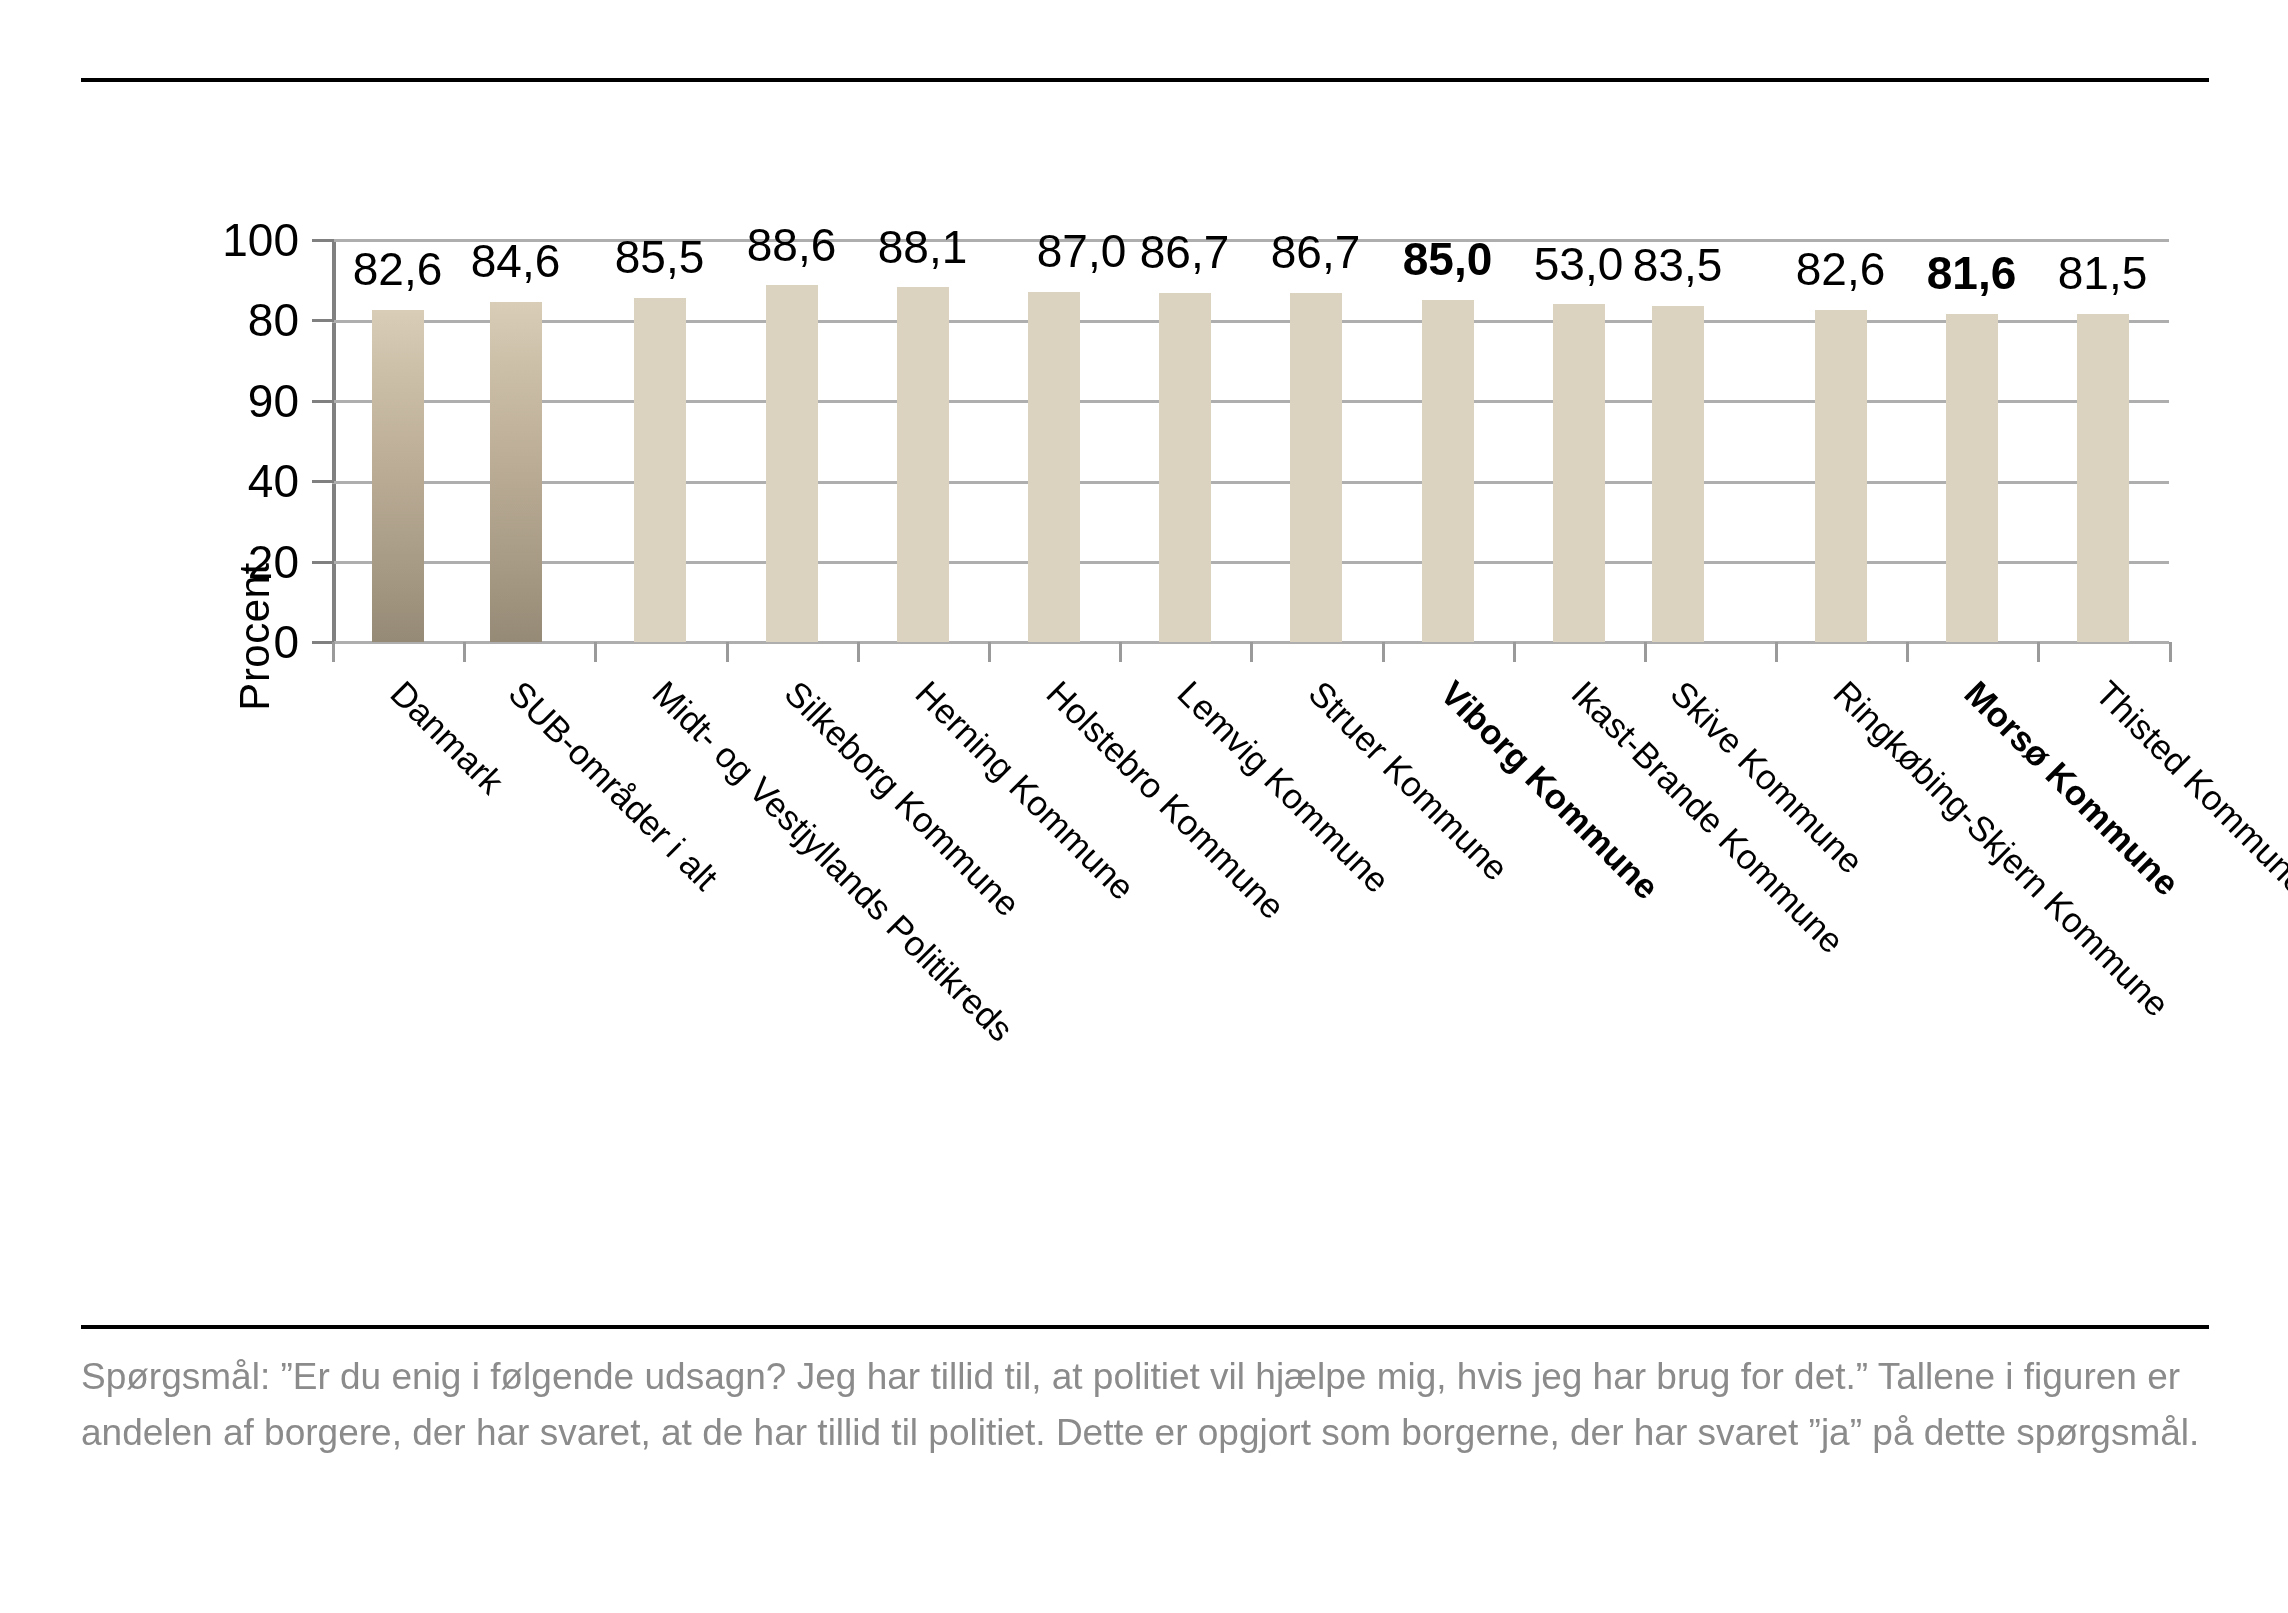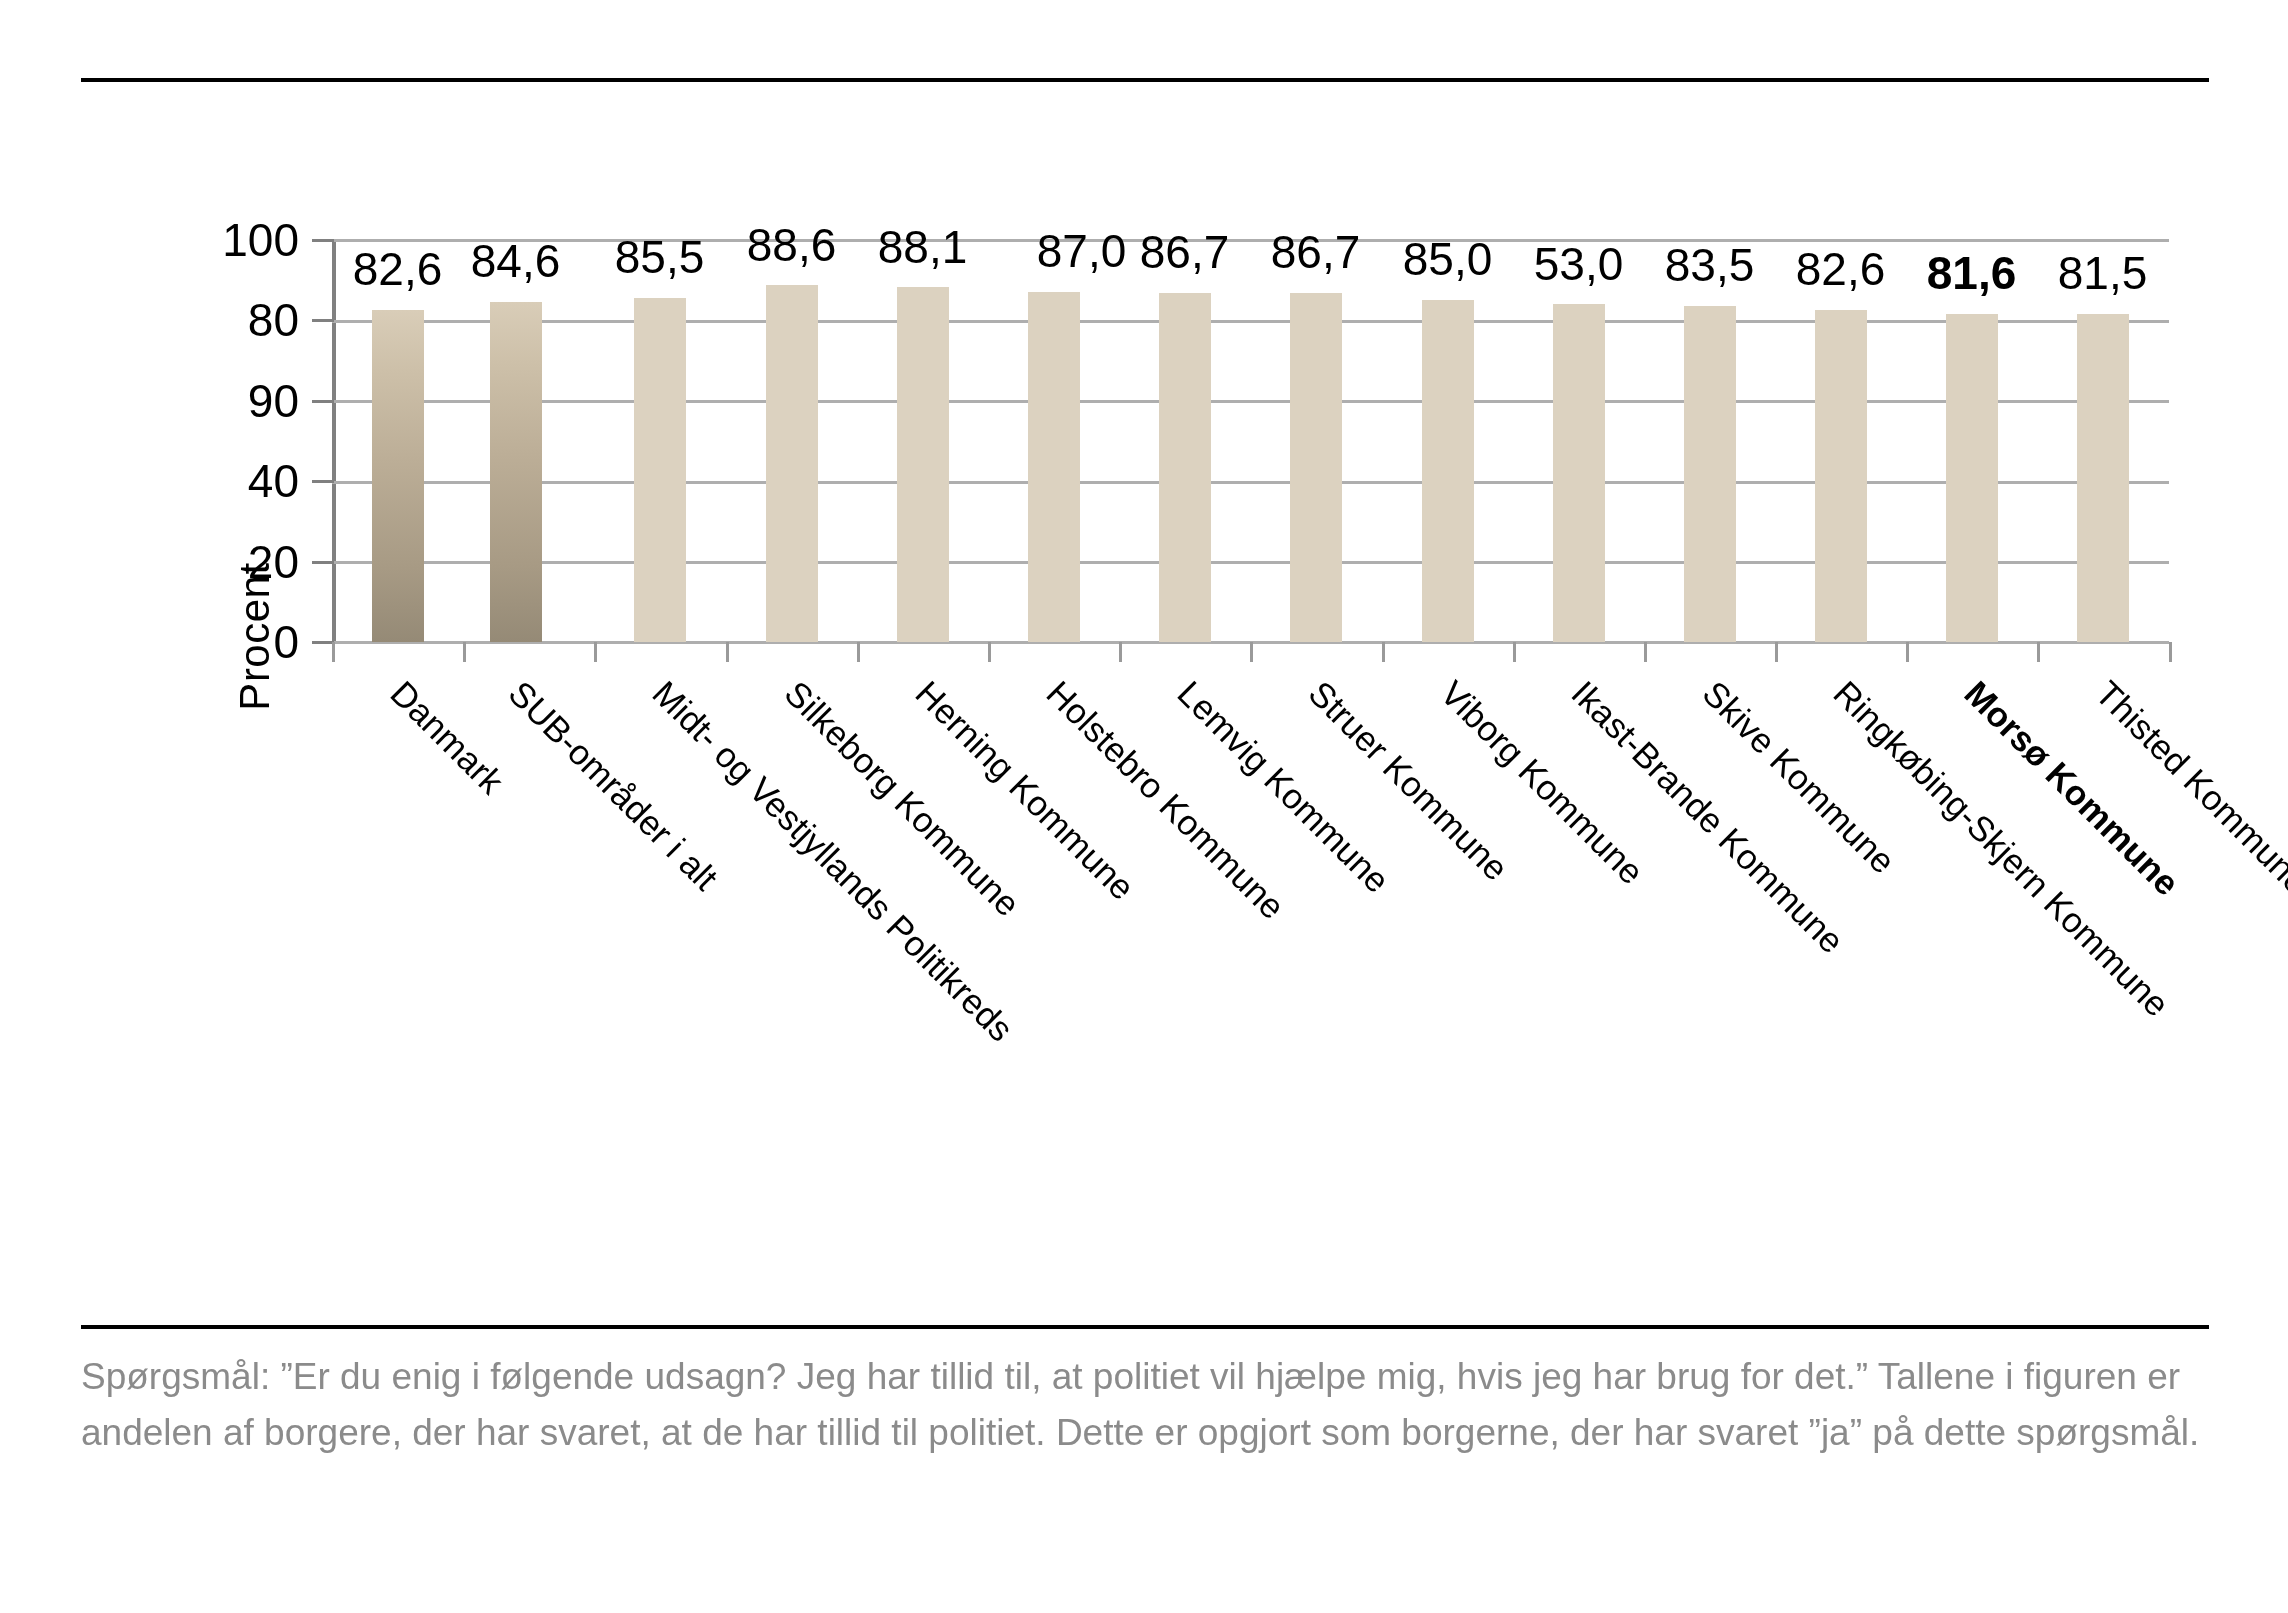--- a/index.html
+++ b/index.html
@@ -257,31 +257,31 @@
           <div class="bar-slot" style="left: 787px; width: 131px;">
             <div class="bar normal" style="height: 349px;"></div>
             <div class="bar-value" style="top: -14.8px;">86,7</div>
             <div class="cat-label">Lemvig Kommune</div>
           </div>
           <div class="bar-slot" style="left: 918px; width: 131px;">
             <div class="bar normal" style="height: 349px;"></div>
             <div class="bar-value" style="top: -14.8px;">86,7</div>
             <div class="cat-label">Struer Kommune</div>
           </div>
-          <div class="bar-slot" style="left: 1050px; width: 131px;">
+          <div class="bar-slot" style="left: 1050px; width: 131px; font-weight: bold;">
             <div class="bar normal" style="height: 342px;"></div>
             <div class="bar-value" style="top: -8px;">85,0</div>
             <div class="cat-label">Viborg Kommune</div>
           </div>
           <div class="bar-slot" style="left: 1181px; width: 131px;">
             <div class="bar normal" style="height: 338px;"></div>
             <div class="bar-value" style="top: -3.5px;">53,0</div>
             <div class="cat-label">Ikast-Brande Kommune</div>
           </div>
-          <div class="bar-slot" style="left: 1312px; width: 131px;">
+          <div class="bar-slot" style="left: 1280px; width: 131px;">
             <div class="bar normal" style="height: 336px;"></div>
             <div class="bar-value" style="top: -1.9px;">83,5</div>
             <div class="cat-label">Skive Kommune</div>
           </div>
           <div class="bar-slot" style="left: 1443px; width: 131px;">
             <div class="bar normal" style="height: 332px;"></div>
             <div class="bar-value" style="top: 1.7px;">82,6</div>
             <div class="cat-label">Ringkøbing-Skjern Kommune</div>
           </div>
           <div class="bar-slot" style="left: 1574px; width: 131px; font-weight: bold;">

